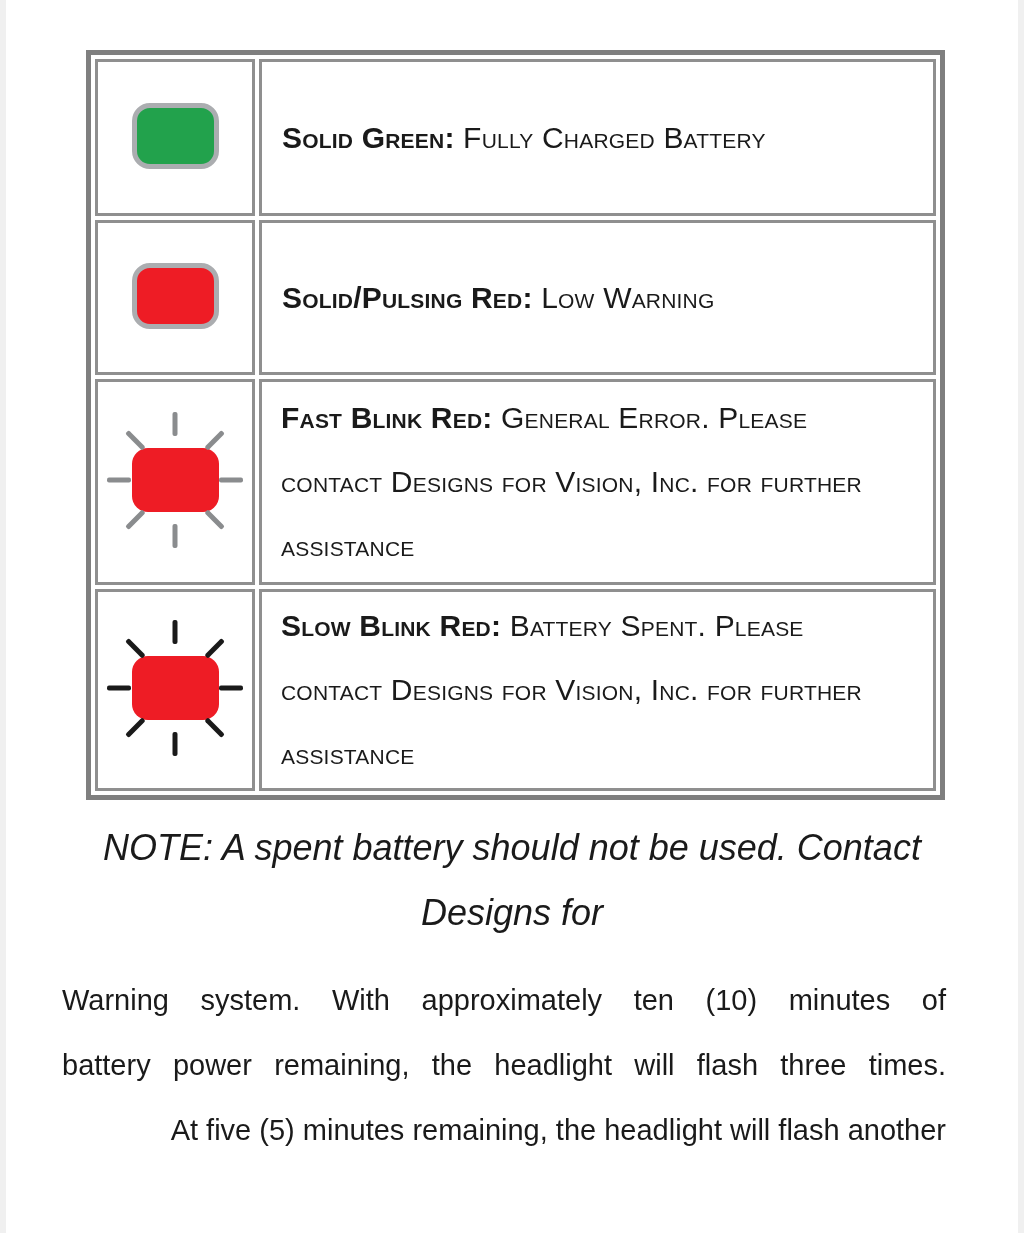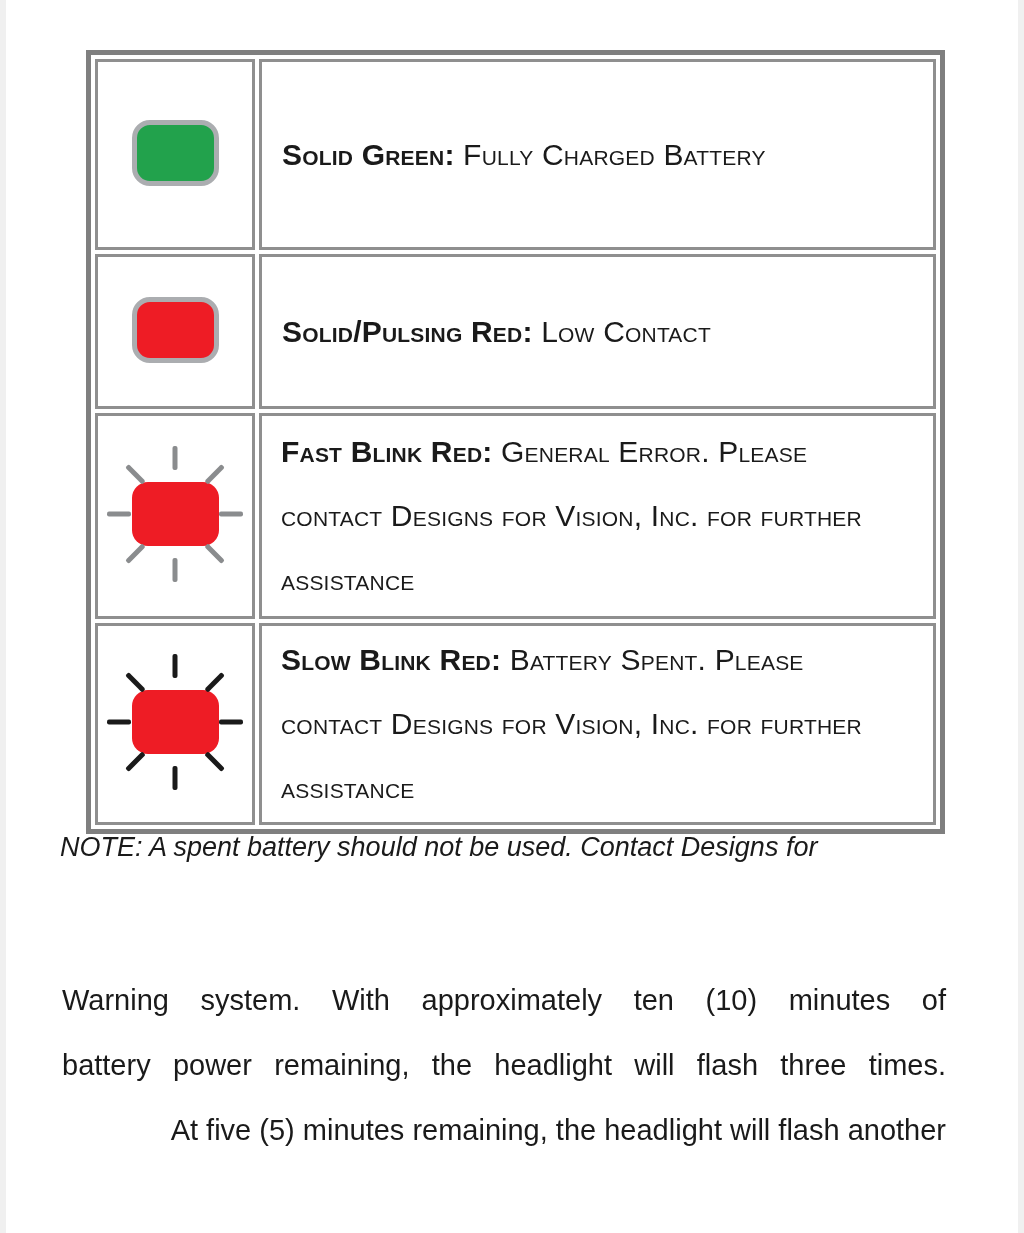--- a/index.html
+++ b/index.html
@@ -25,21 +25,21 @@
     background:var(--page-bg); table-layout:fixed;
   }
   td{ border:3px solid var(--cell-border); background:#fff; }
   td.icon-cell{ width:160px; text-align:center; vertical-align:middle; }
   td.text-cell{
     vertical-align:middle; padding:2px 45px 2px 20px;
     font-size:30px; line-height:64px;
     font-variant:small-caps; font-variant-caps:small-caps;
     letter-spacing:0.2px;
   }
-  tr.r1 td{ height:191px; } tr.r2 td{ height:155px; }
+  tr.r1 td{ height:157px; } tr.r2 td{ height:155px; }
   tr.r3 td{ height:206px; } tr.r4 td{ height:202px; }
   tr.r3 td.text-cell, tr.r4 td.text-cell{ vertical-align:middle;padding-left:19px; }
   .lbl{ font-weight:bold; }
 
   
   .led-solid{
     display:inline-block; width:87px; height:66px;
     background:var(--fill,#22a24c);
     border:5px solid var(--edge,#abadb0); border-radius:18px;
   }
@@ -50,22 +50,22 @@
     background:var(--fill,#ee1c25); border-radius:16px;
   }
   .led-blink .ray{
     position:absolute; left:50%; top:50%; width:24px; height:5px;
     background:var(--ray,#8a8c8e); border-radius:2px;
     transform:translate(-50%,-50%) rotate(var(--a)) translateX(56px);
   }
 
   
   .note-block{
-    position:absolute; left:60px; top:815px; width:884px;
-    font-style:italic; font-size:27px; line-height:65px;
+    position:absolute; left:70px; top:815px; width:884px;
+    font-style:italic; font-size:36px; line-height:65px;text-align:center;
   }
   .para-block{
     position:absolute; left:62px; top:968px; width:884px;
     font-size:29px; line-height:65px;
   }
   .para-line.justify{ text-align:justify; text-align-last:justify; }
   .para-line.left{ text-align:right; }
   sup.mark{ font-size:0.55em; line-height:0; position:relative; top:-0.45em; }
 </style>
 </head>
@@ -82,21 +82,21 @@
     </td>
     <td class="text-cell">
       <span class="lbl">Solid Green:</span><span> Fully Charged Battery</span>
     </td>
   </tr>
   <tr class="r2">
     <td class="icon-cell">
       <span class="led-solid" style="--fill: #ee1c25; --edge: #abadb0;"></span>
     </td>
     <td class="text-cell">
-      <span class="lbl">Solid/Pulsing Red:</span><span> Low Contact</span>
+      <span class="lbl">Solid/Pulsing Red:</span><span> Low Warning</span>
     </td>
   </tr>
   <tr class="r3">
     <td class="icon-cell">
       <span class="led-blink" style="--fill: #ee1c25; --ray: #8a8c8e;">
         <span class="led-body"></span>
         <span class="ray" style="--a:0deg"></span>
         <span class="ray" style="--a:45deg"></span>
         <span class="ray" style="--a:90deg"></span>
         <span class="ray" style="--a:135deg"></span>

